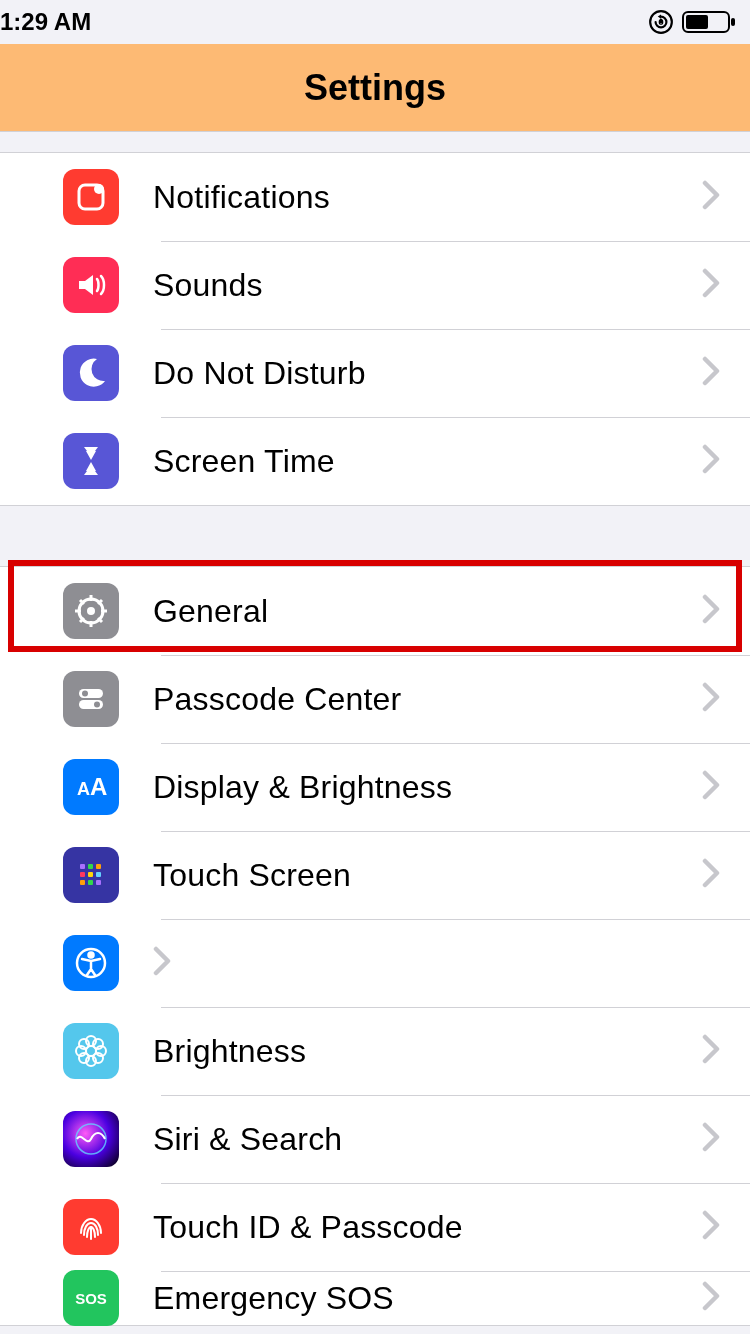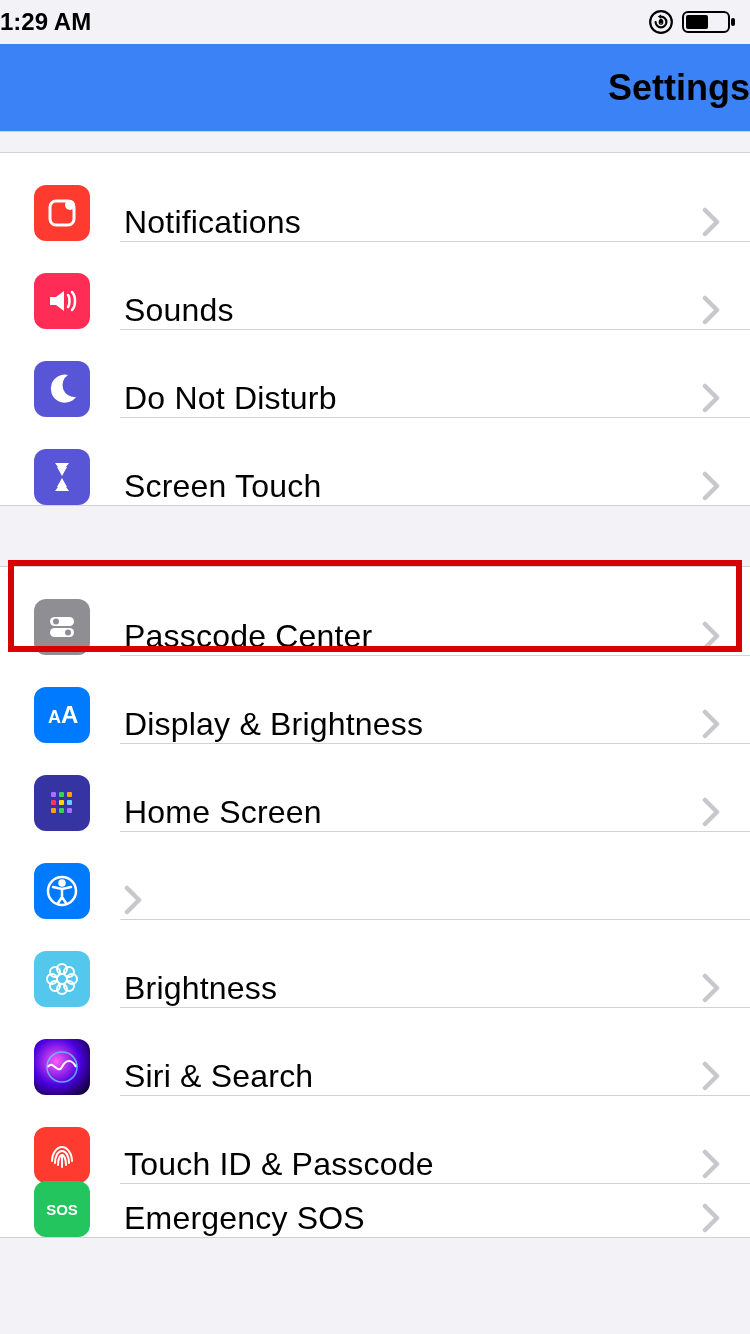--- a/index.html
+++ b/index.html
@@ -30,37 +30,38 @@
     align-items: center;
     gap: 8px;
   }
   .status-icons svg { display: block; }
 
   
   .nav-bar {
     height: 88px;
     display: flex;
     align-items: center;
-    justify-content: flex-end;
+    justify-content: center;
     border-bottom: 1px solid #d1d1d6;
-    background: #3b82f6;
+    background: #fdba74;
   }
   .nav-title { font-size: 36px; font-weight: 700; }
 
   
   .group-gap { height: 20px; }
   .group-gap.big { height: 60px; }
 
   .settings-row {
     display: flex;
-    align-items: flex-end;
+    align-items: center;
     background: #fff;
     height: 88px;
-    padding-left: 34px;
+    padding-left: 22px;
     position: relative;
+    margin-left: 41px;
   }
   .settings-row + .settings-row::before {
     content: "";
     position: absolute;
     left: 120px; right: 0; top: 0;
     height: 1px;
     background: #d1d1d6;
   }
   .row-icon {
     width: 56px; height: 56px;
@@ -163,31 +164,55 @@
           <path d="M2 2l8 8-8 8" fill="none" stroke="currentColor" stroke-width="3" stroke-linecap="round" stroke-linejoin="round"></path>
         </svg>
     </span>
   </div>
   <div class="settings-row">
     <div class="row-icon" style="background:#5856d6">
       <svg viewBox="0 0 36 36" fill="#fff">
           <path d="M11 4h14l-3 4h-8zM11 32h14l-3-4h-8zM13 8h10l-5 9zM13 28h10l-5-9z"></path>
         </svg>
     </div>
-    <span class="row-label">Screen Touch</span>
+    <span class="row-label">Screen Time</span>
     <span class="chevron">
       <svg width="18" height="30" viewBox="0 0 12 20">
           <path d="M2 2l8 8-8 8" fill="none" stroke="currentColor" stroke-width="3" stroke-linecap="round" stroke-linejoin="round"></path>
         </svg>
     </span>
   </div>
 </div>
 
 <div class="group-gap big"></div>
 <div class="section">
+  <div class="settings-row">
+    <div class="row-icon" style="background:#8e8e93">
+      <svg viewBox="0 0 36 36" fill="#fff">
+          <circle cx="18" cy="18" r="12" fill="none" stroke="#fff" stroke-width="3"></circle>
+          <circle cx="18" cy="18" r="4"></circle>
+          <g stroke="#fff" stroke-width="3">
+            <line x1="18" y1="2" x2="18" y2="8"></line>
+            <line x1="18" y1="28" x2="18" y2="34"></line>
+            <line x1="2" y1="18" x2="8" y2="18"></line>
+            <line x1="28" y1="18" x2="34" y2="18"></line>
+            <line x1="7" y1="7" x2="11" y2="11"></line>
+            <line x1="25" y1="25" x2="29" y2="29"></line>
+            <line x1="29" y1="7" x2="25" y2="11"></line>
+            <line x1="11" y1="25" x2="7" y2="29"></line>
+          </g>
+        </svg>
+    </div>
+    <span class="row-label">General</span>
+    <span class="chevron">
+      <svg width="18" height="30" viewBox="0 0 12 20">
+          <path d="M2 2l8 8-8 8" fill="none" stroke="currentColor" stroke-width="3" stroke-linecap="round" stroke-linejoin="round"></path>
+        </svg>
+    </span>
+  </div>
   <div class="settings-row">
     <div class="row-icon" style="background:#8e8e93">
       <svg viewBox="0 0 36 36">
           <rect x="6" y="8" width="24" height="9" rx="4.5" fill="#fff"></rect>
           <circle cx="12" cy="12.5" r="3" fill="#8e8e93"></circle>
           <rect x="6" y="19" width="24" height="9" rx="4.5" fill="#fff"></rect>
           <circle cx="24" cy="23.5" r="3" fill="#8e8e93"></circle>
         </svg>
     </div>
     <span class="row-label">Passcode Center</span>
@@ -218,21 +243,21 @@
           <rect x="15" y="7" width="5" height="5" rx="1" fill="#32d74b"></rect>
           <rect x="23" y="7" width="5" height="5" rx="1" fill="#ff9f0a"></rect>
         <rect x="7" y="15" width="5" height="5" rx="1" fill="#ff375f"></rect>
           <rect x="15" y="15" width="5" height="5" rx="1" fill="#ffd60a"></rect>
           <rect x="23" y="15" width="5" height="5" rx="1" fill="#64d2ff"></rect>
         <rect x="7" y="23" width="5" height="5" rx="1" fill="#ff9f0a"></rect>
           <rect x="15" y="23" width="5" height="5" rx="1" fill="#32d74b"></rect>
           <rect x="23" y="23" width="5" height="5" rx="1" fill="#a970ff"></rect>
       </svg>
     </div>
-    <span class="row-label">Home Screen</span>
+    <span class="row-label">Touch Screen</span>
     <span class="chevron">
       <svg width="18" height="30" viewBox="0 0 12 20">
           <path d="M2 2l8 8-8 8" fill="none" stroke="currentColor" stroke-width="3" stroke-linecap="round" stroke-linejoin="round"></path>
         </svg>
     </span>
   </div>
   <div class="settings-row">
     <div class="row-icon" style="background:#007aff">
       <svg viewBox="0 0 36 36" fill="none" stroke="#fff" stroke-width="2.5">
           <circle cx="18" cy="18" r="14"></circle>

